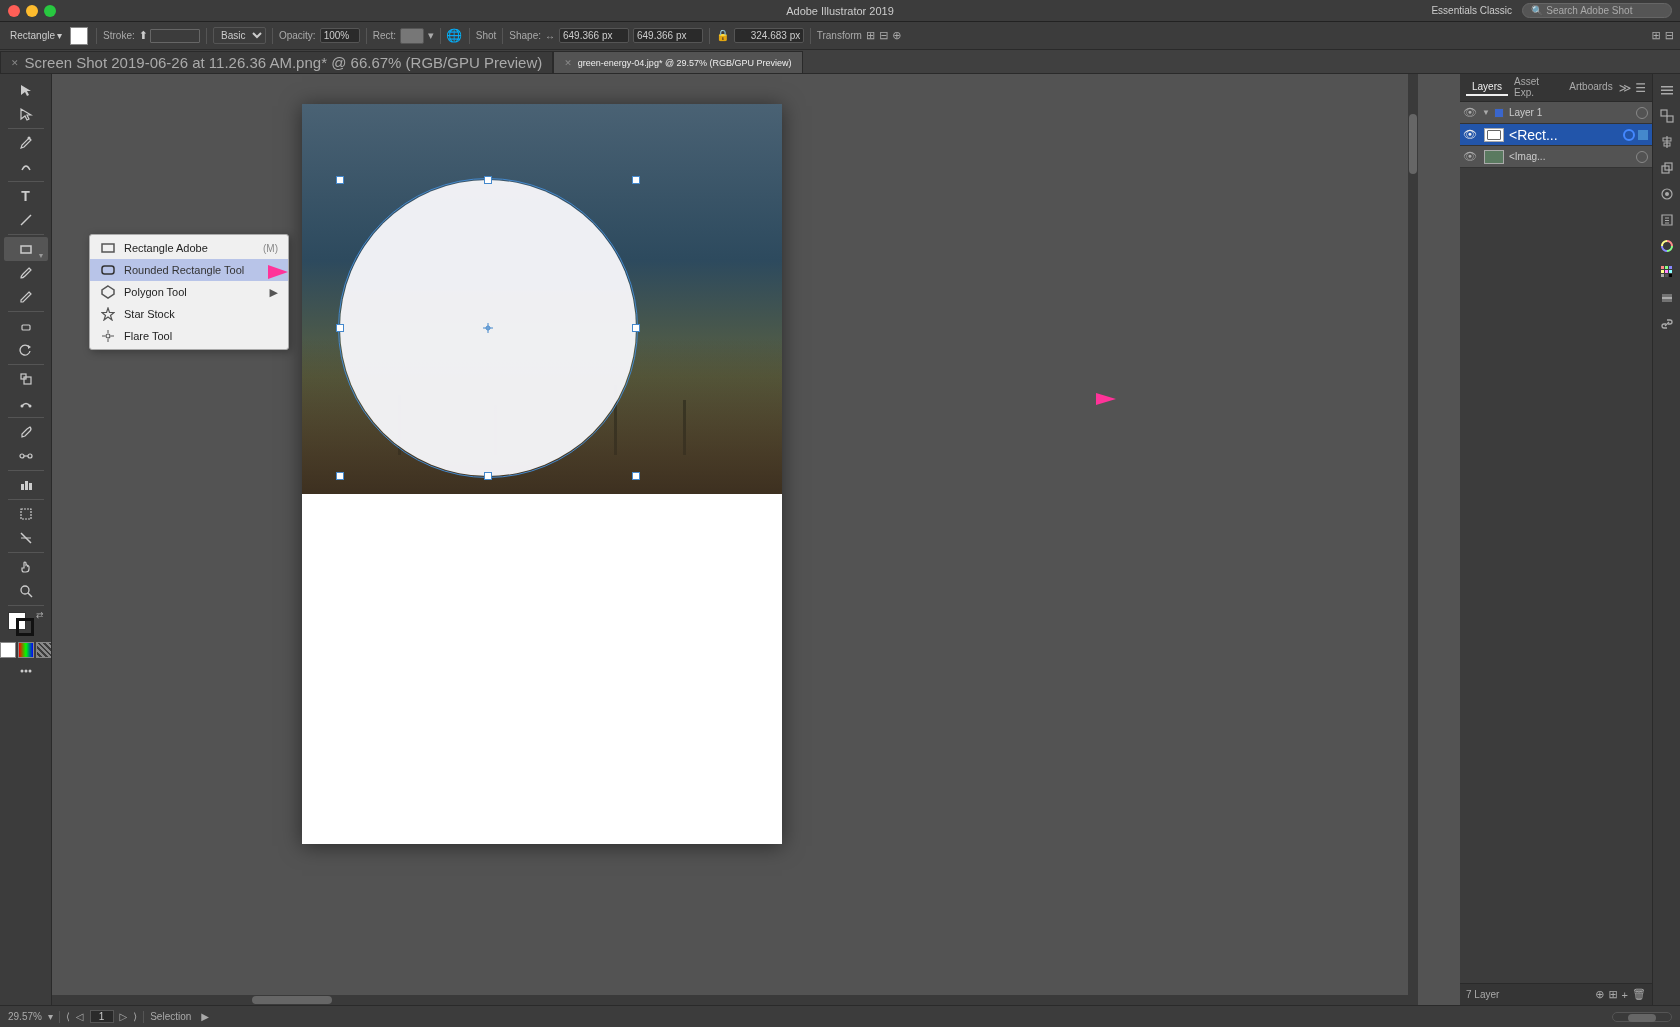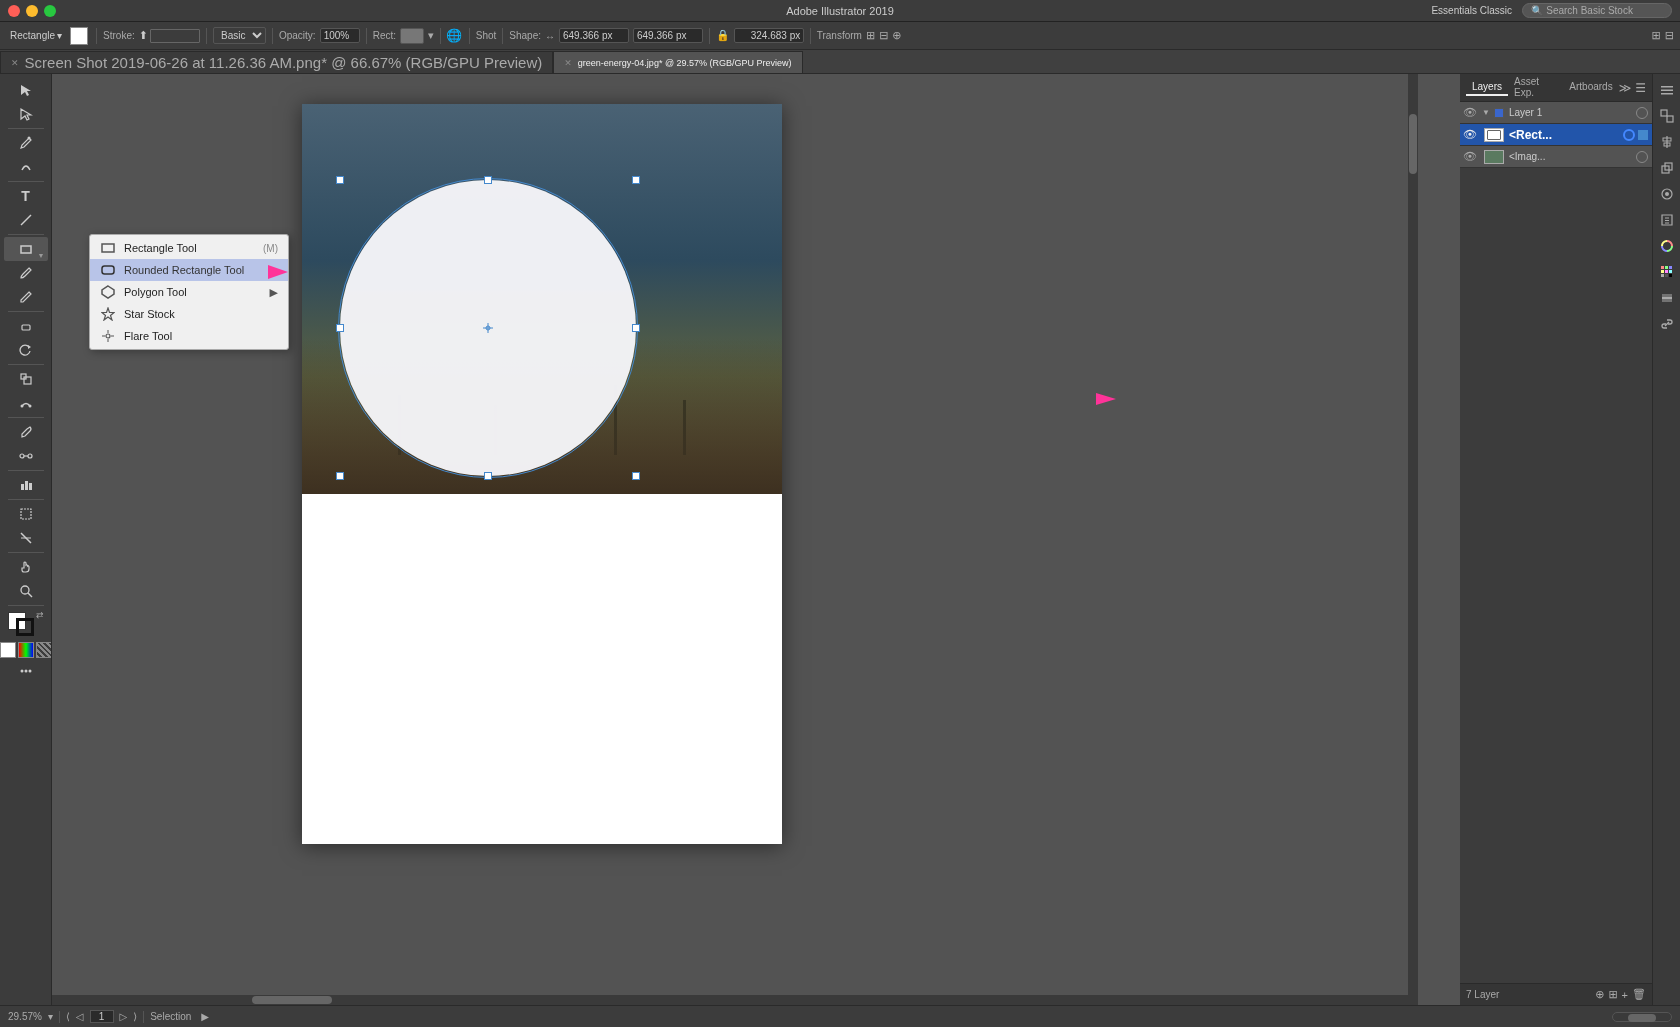--- a/index.html
+++ b/index.html
@@ -188,21 +188,21 @@
 
 <div id="title-bar">
   <div class="traffic-lights">
     <div class="traffic-light tl-red"></div>
     <div class="traffic-light tl-yellow"></div>
     <div class="traffic-light tl-green"></div>
   </div>
   <span class="title">Adobe Illustrator 2019</span>
   <div class="right-controls">
     <span style="font-size:10px;color:#ccc;cursor:pointer;">Essentials Classic</span>
-    <span class="search-bar">🔍 Search Basic Stock</span>
+    <span class="search-bar">🔍 Search Adobe Shot</span>
   </div>
 </div>
 
 <div id="top-toolbar">
   <div class="toolbar-item">
     <span>Rectangle</span>
     <span>▾</span>
   </div>
   <div class="color-swatch" style="width:18px;height:18px;background:#fff;border:1px solid #888;margin-right:2px;"></div>
   <div class="toolbar-sep"></div>
@@ -437,21 +437,21 @@
       </div>
 
       <div id="context-menu">
 
         <div class="ctx-item">
           <span class="ctx-icon">
             <svg width="14" height="14" viewBox="0 0 14 14">
                 <rect x="1" y="3" width="12" height="8" fill="none" stroke="#555" stroke-width="1.5"></rect>
               </svg>
           </span>
-          <span>Rectangle Tool</span>
+          <span>Rectangle Adobe</span>
           <span class="ctx-shortcut">(M)</span>
         </div>
 
         <div class="ctx-item active-item" style="background:#b8c4e8;">
           <span class="ctx-icon">
             <svg width="14" height="14" viewBox="0 0 14 14">
                 <rect x="1" y="3" width="12" height="8" rx="2.5" fill="none" stroke="#333" stroke-width="1.5"></rect>
               </svg>
           </span>
           <span>Rounded Rectangle Tool</span>
@@ -530,21 +530,21 @@
         <span style="flex:1;font-size:10px;color:#ccc;">Layer 1</span>
         <span style="width:12px;height:12px;border-radius:50%;border:1.5px solid #888;display:inline-block;margin-right:2px;"></span>
       </div>
 
       <div class="layer-row selected">
         <span class="layer-eye" style="color:#eee;">👁</span>
         <span style="font-size:9px;color:#aaa;margin-right:2px;"></span>
         <div style="width:20px;height:14px;background:#fff;border:1px solid #aaa;margin-right:3px;display:flex;align-items:center;justify-content:center;">
           <div style="width:14px;height:10px;border:1.5px solid #666;border-radius:1px;background:#fff;"></div>
         </div>
-        <span style="flex:1;font-size:12px;color:#fff;font-weight:bold;">&lt;Rect...</span>
+        <span style="flex:1;font-size:14px;color:#fff;">&lt;Rect...</span>
         <span style="width:12px;height:12px;border-radius:50%;border:2px solid #4488ff;display:inline-block;margin-right:1px;"></span>
         <span style="width:10px;height:10px;background:#4488cc;display:inline-block;margin-right:2px;"></span>
       </div>
 
       <div class="layer-row">
         <span class="layer-eye">👁</span>
         <span style="font-size:9px;color:#aaa;margin-right:2px;"></span>
         <div style="width:20px;height:14px;background:#5a7a60;border:1px solid #aaa;margin-right:3px;"></div>
         <span style="flex:1;font-size:10px;color:#ccc;">&lt;Imag...</span>
         <span style="width:12px;height:12px;border-radius:50%;border:1.5px solid #888;display:inline-block;margin-right:2px;"></span>

